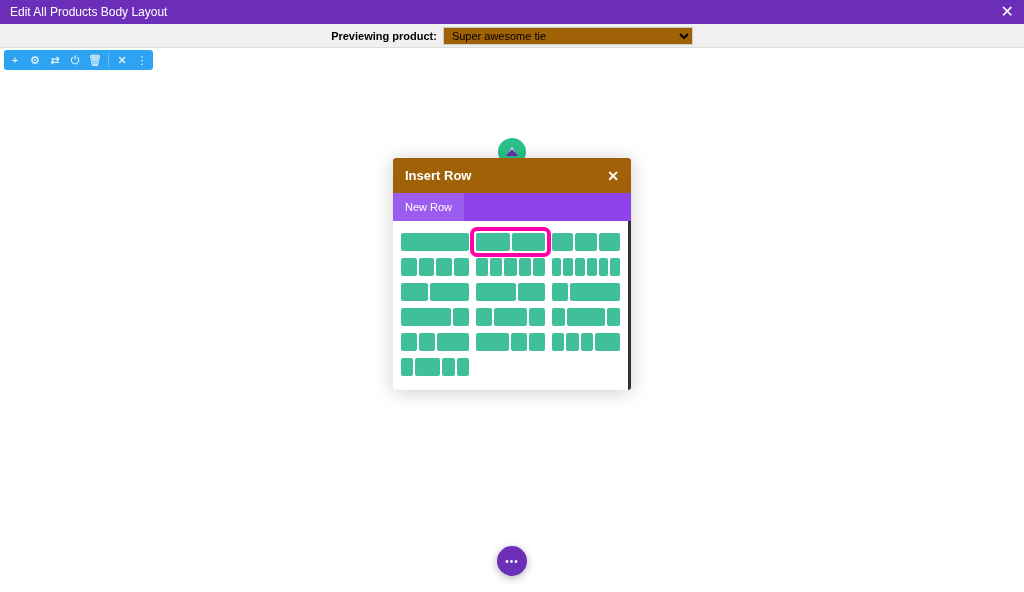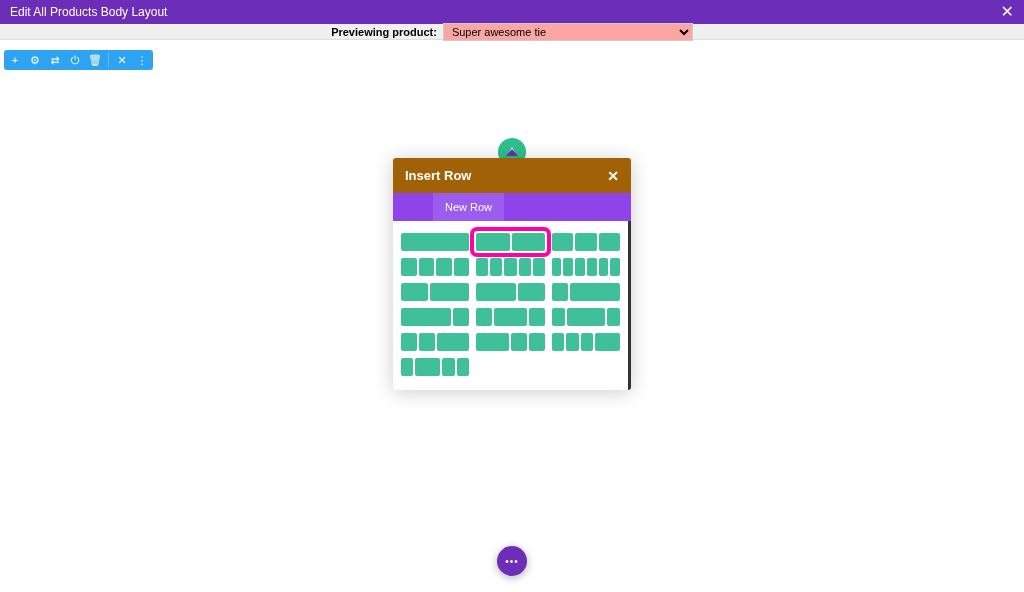--- a/index.html
+++ b/index.html
@@ -1,38 +1,38 @@
 <!DOCTYPE html>
 <html><head>
   <meta charset="utf-8">
   <style>
     * { margin: 0; padding: 0; box-sizing: border-box; }
     body { font-family: -apple-system, BlinkMacSystemFont, "Segoe UI", Arial, sans-serif; background: #fff; width: 1024px; height: 592px; overflow: hidden; position: relative; }
 
     .top-bar { background: #6c2eb9; color: #fff; height: 24px; display: flex; align-items: center; padding: 0 10px; font-size: 12px; justify-content: space-between; }
     .top-bar-close { color: #fff; cursor: pointer; font-size: 16px; line-height: 1; }
 
-    .preview-bar { background: #f0f0f0; border-bottom: 1px solid #ddd; height: 16px; display: flex; align-items: center; justify-content: center; font-size: 11px; gap: 6px; padding: 0 10px; }
+    .preview-bar { background: #f0f0f0; border-bottom: 1px solid #ddd; height: 24px; display: flex; align-items: center; justify-content: center; font-size: 11px; gap: 6px; padding: 0 10px; }
     .preview-label { font-weight: 700; }
-    .preview-select { font-size: 11px; height: 18px; width: 250px; border: 1px solid #ccc; background: #fca5a5; padding: 0 4px; }
+    .preview-select { font-size: 11px; height: 18px; width: 250px; border: 1px solid #ccc; background: #a16207; padding: 0 4px; }
 
     .toolbar { position: absolute; top: 50px; left: 4px; background: #2ea3f2; border-radius: 3px; height: 20px; display: flex; align-items: center; padding: 0 4px; gap: 6px; }
     .toolbar-icon { width: 14px; height: 14px; display: flex; align-items: center; justify-content: center; color: #fff; font-size: 11px; cursor: pointer; }
     .toolbar-sep { width: 1px; height: 14px; background: rgba(255,255,255,0.3); }
 
     .canvas { position: absolute; top: 46px; left: 0; right: 0; bottom: 0; }
 
     .section-handle { position: absolute; top: 92px; left: 50%; transform: translateX(-50%); width: 28px; height: 28px; border-radius: 50%; background: #2dc08d; display: flex; align-items: center; justify-content: center; color: #fff; font-size: 10px; z-index: 5; }
     .section-handle::after { content: ""; position: absolute; top: 11px; left: 50%; transform: translateX(-50%); border-left: 6px solid transparent; border-right: 6px solid transparent; border-bottom: 7px solid #6c2eb9; }
 
     .modal { position: absolute; top: 112px; left: 50%; transform: translateX(-50%); width: 238px; background: #fff; box-shadow: 0 2px 20px rgba(0,0,0,0.2); border-radius: 3px; overflow: hidden; z-index: 10; }
     .modal-header { background: #a16207; color: #fff; padding: 10px 12px; display: flex; justify-content: space-between; align-items: center; font-size: 13px; font-weight: 600; }
     .modal-close { cursor: pointer; font-size: 14px; line-height: 1; }
     .modal-tabs { background: #8e44e8; display: flex; }
-    .modal-tab { color: #fff; font-size: 11px; padding: 8px 12px; cursor: pointer; margin-left: 40px; }
+    .modal-tab { color: #fff; font-size: 11px; padding: 8px 12px; cursor: pointer; }
     .modal-tab.active { background: #9d5cf0; }
 
     .modal-body { padding: 12px 8px 14px 8px; position: relative; border-right: 3px solid #333; max-height: 240px; }
 
     .layouts-grid { display: grid; grid-template-columns: repeat(3, 1fr); gap: 7px 7px; }
     .layout-opt { height: 18px; display: flex; gap: 2px; cursor: pointer; }
     .col { background: #3fbf9a; border-radius: 2px; }
     .highlight { outline: 4px solid #ff00aa; outline-offset: 2px; border-radius: 1px; }
 
     .fab { position: absolute; bottom: 16px; left: 50%; transform: translateX(-50%); width: 30px; height: 30px; border-radius: 50%; background: #6c2eb9; display: flex; align-items: center; justify-content: center; color: #fff; box-shadow: 0 2px 8px rgba(0,0,0,0.3); cursor: pointer; letter-spacing: 1px; font-size: 10px; }

